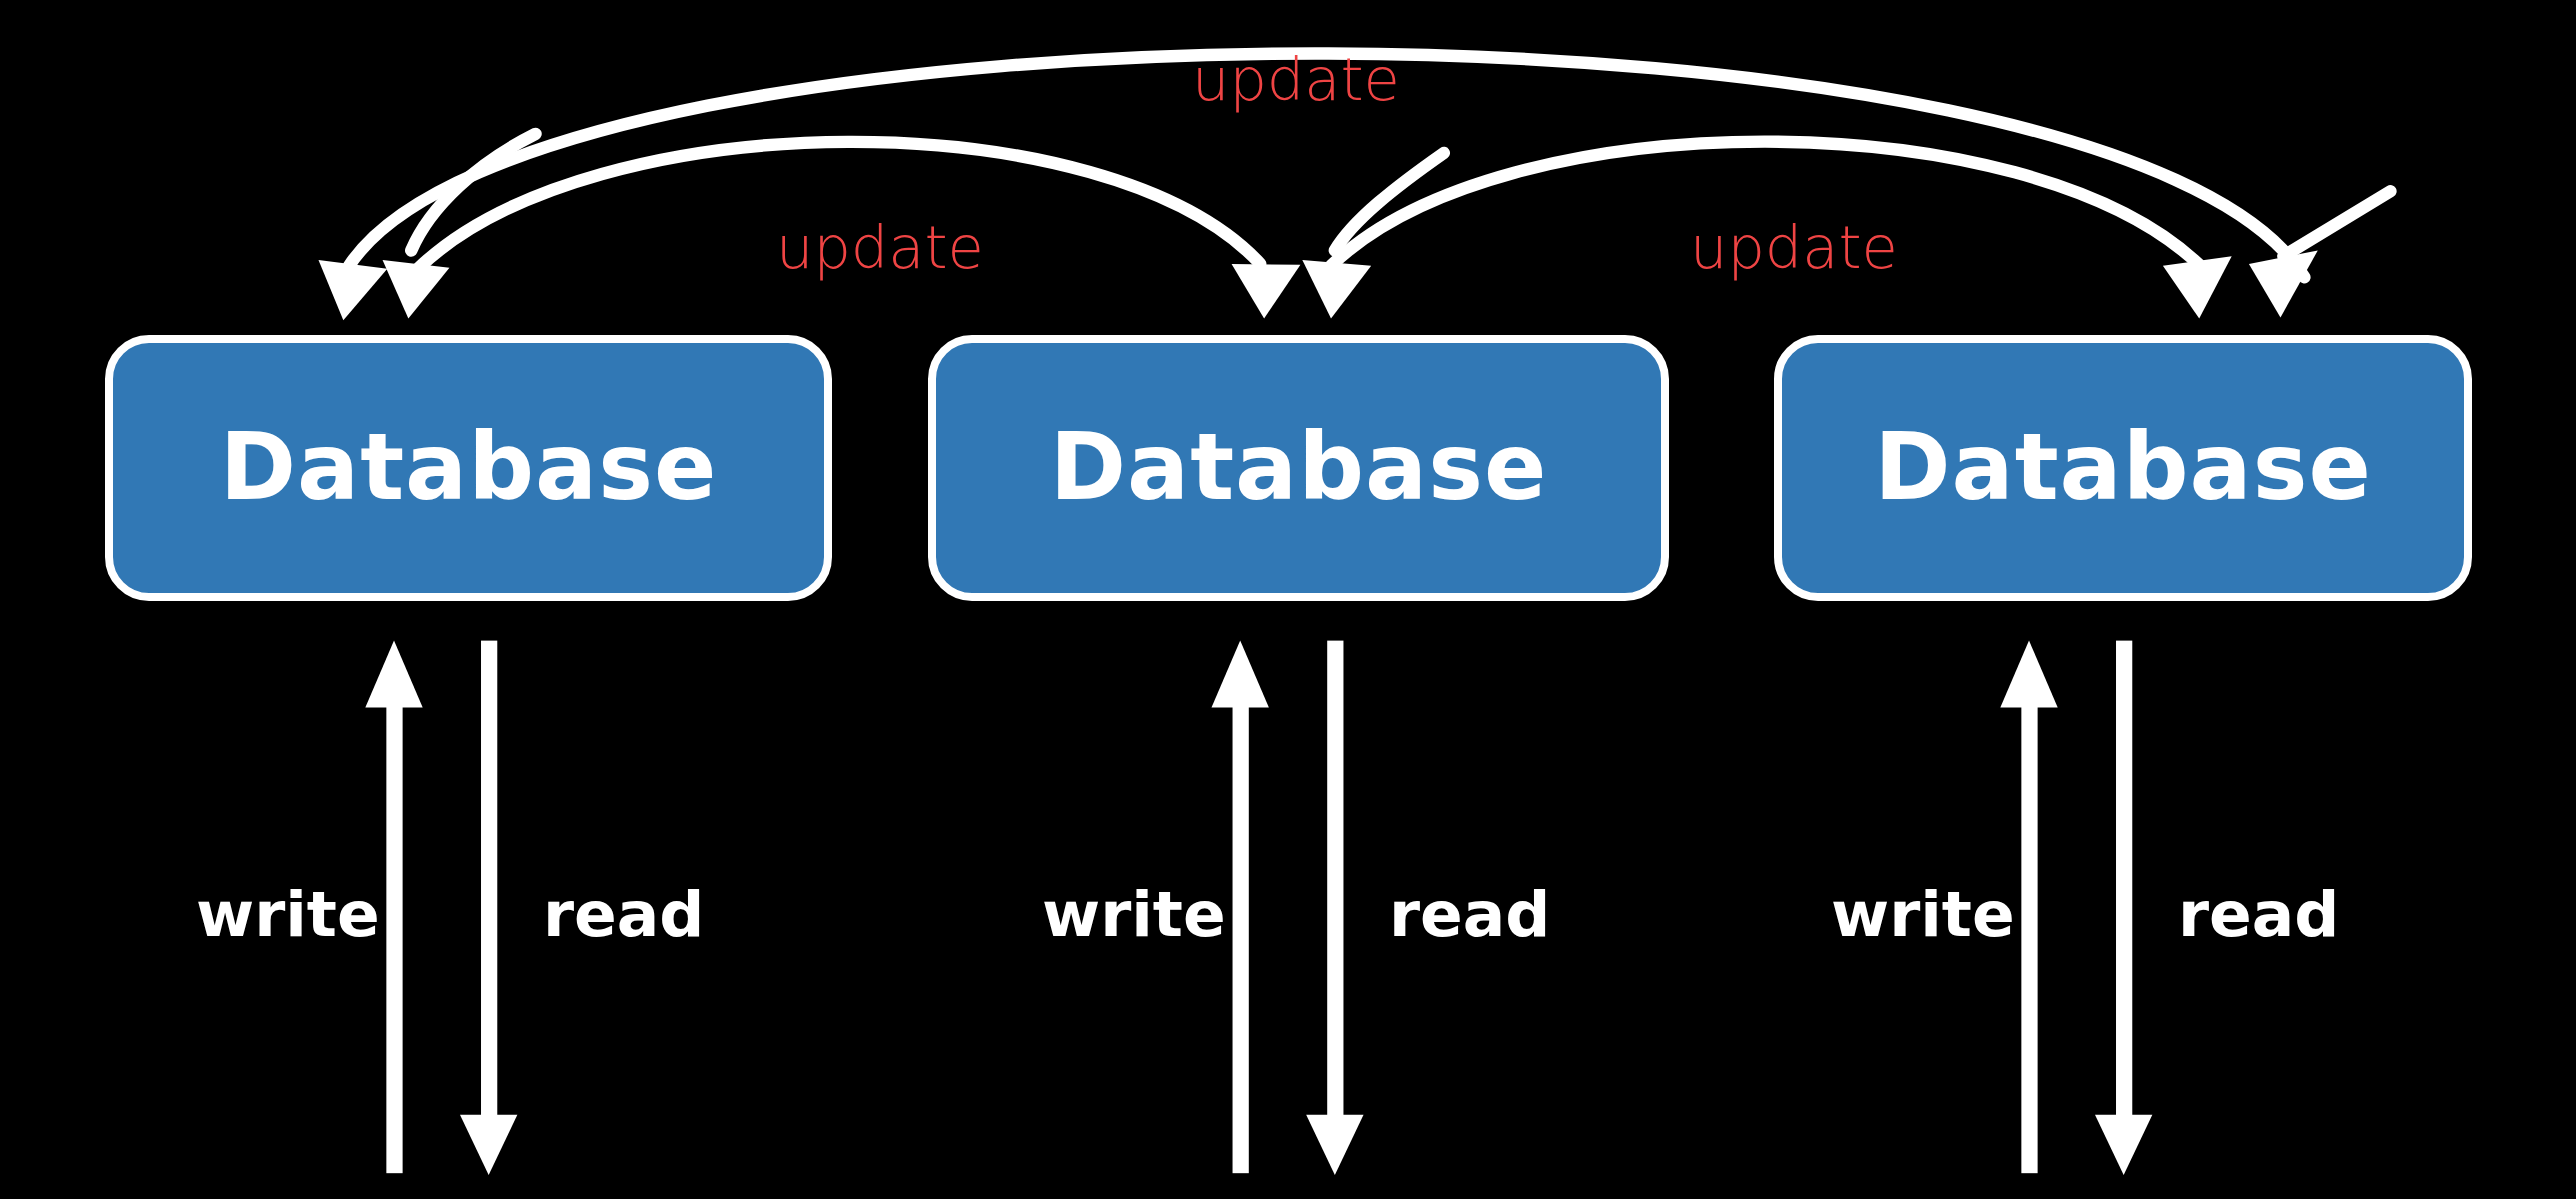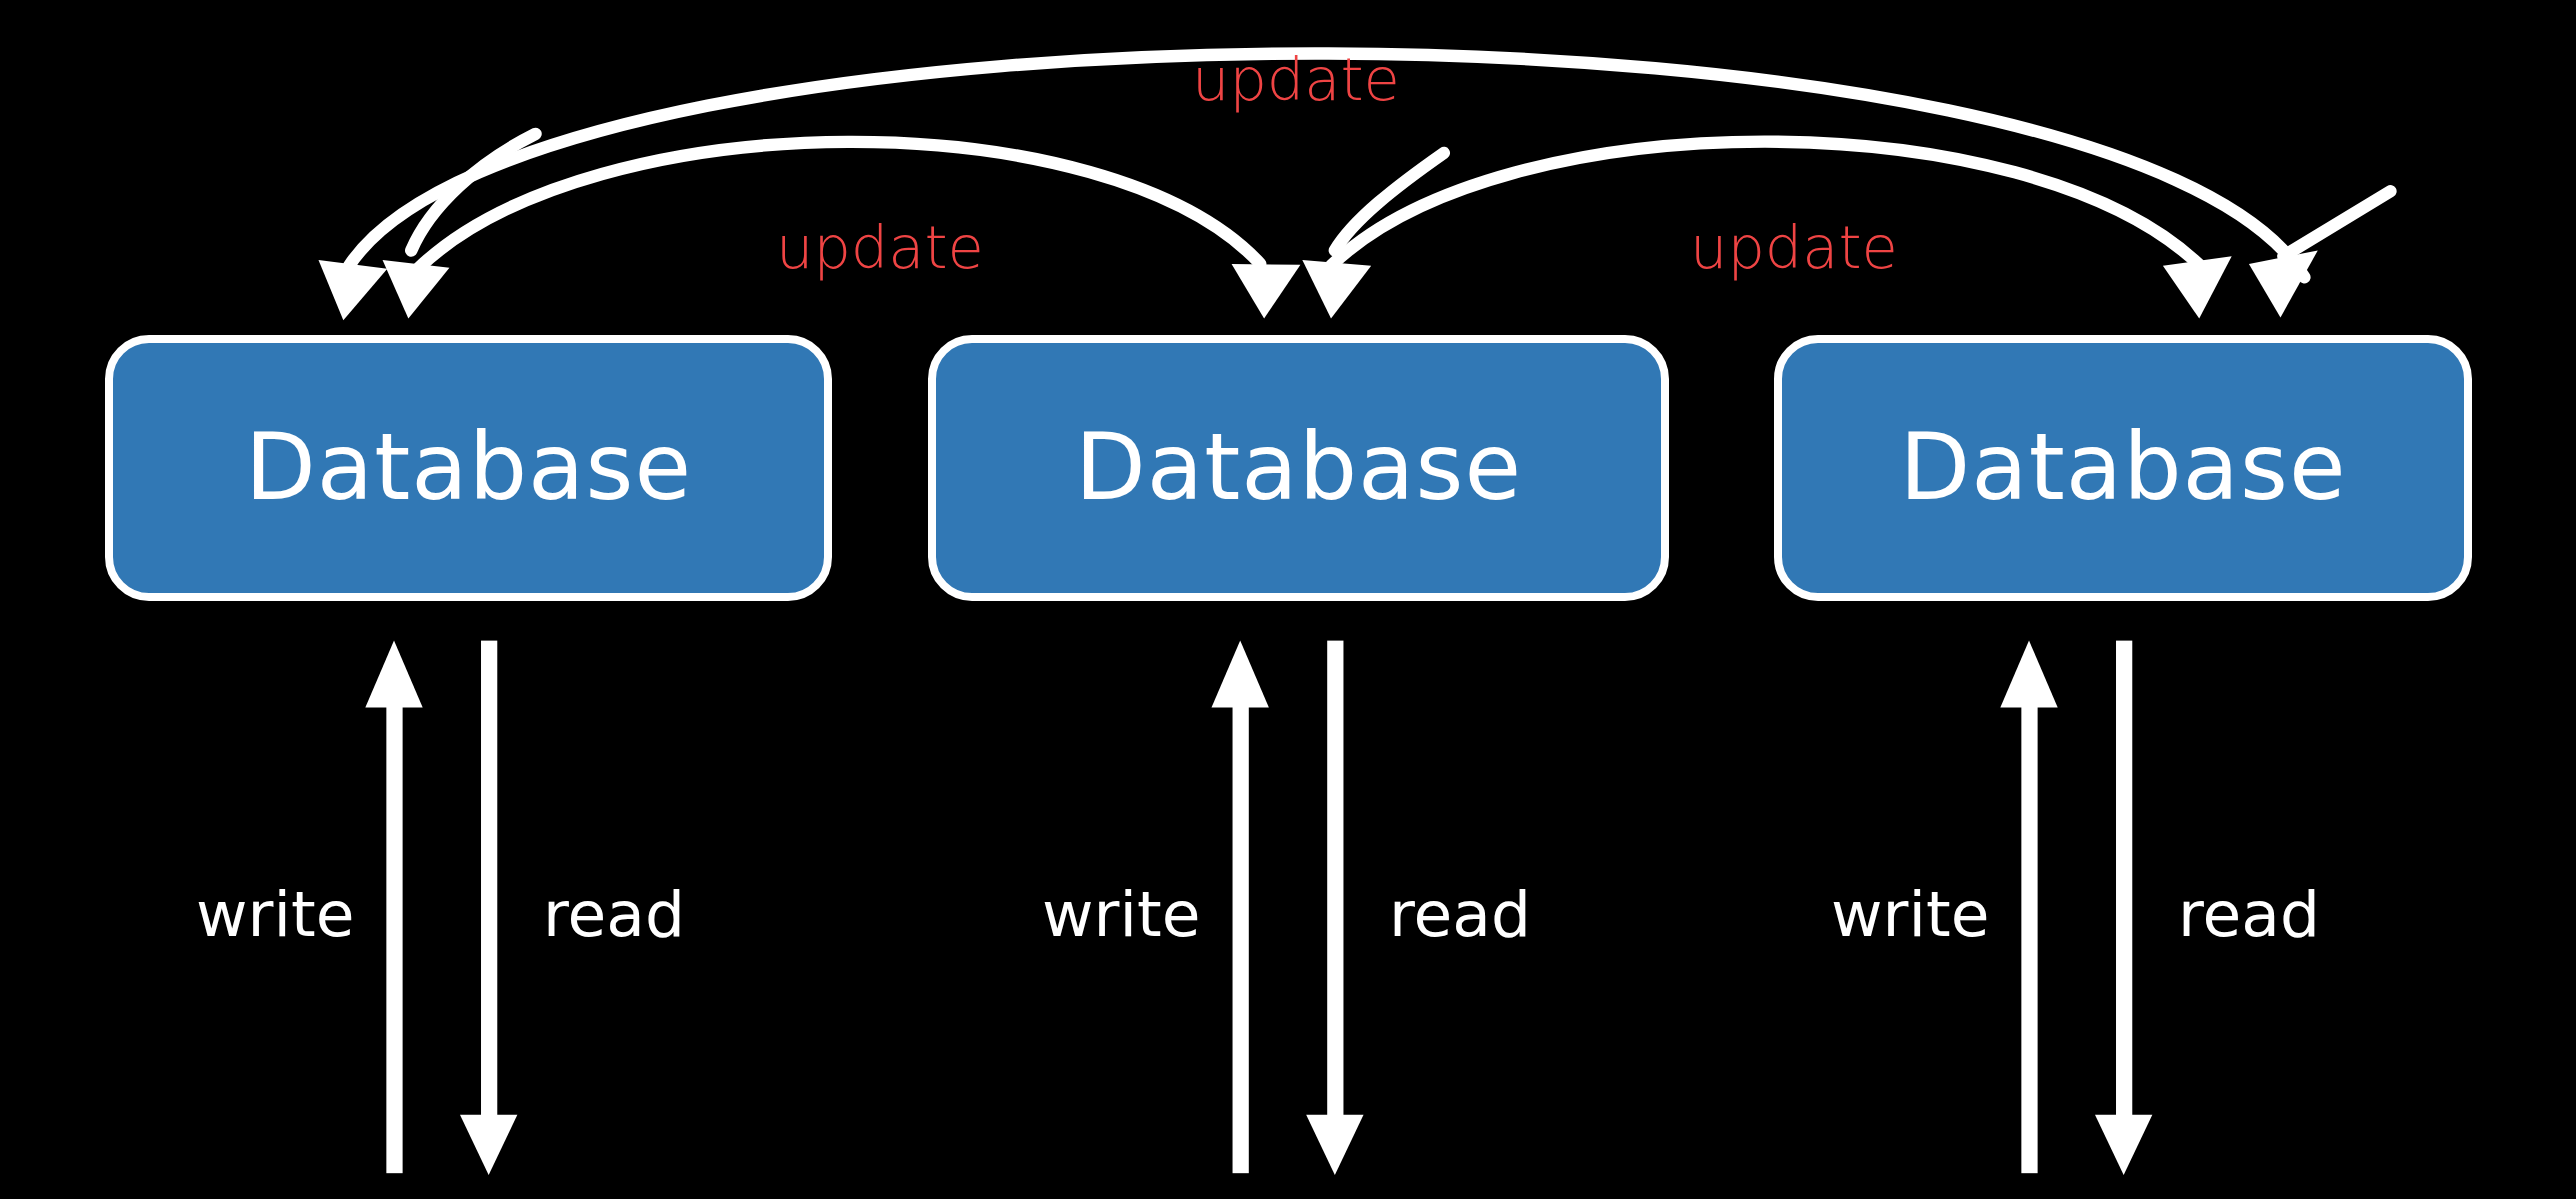--- a/index.html
+++ b/index.html
@@ -25,42 +25,42 @@
     border:8.6px solid #FFFFFF;
     border-radius:44px;
     display:flex;
     align-items:center;
     justify-content:center;
     z-index:3;
   }
   .db-label{
     color:#FFFFFF;
     font-size:92px;
-    font-weight:400;
+    font-weight:700;
     letter-spacing:1px;
     line-height:1;
     font-family:"DejaVu Sans","Liberation Sans",sans-serif;
     white-space:nowrap;
     text-align:right;
   }
   .edge-label{
     position:absolute;
     color:#ef4444;
     font-size:59px;
     font-weight:300;
     line-height:1;
     white-space:nowrap;
     font-family:"DejaVu Sans","Liberation Sans",sans-serif;
     z-index:4;
   }
   .io-label{
     position:absolute;
     color:#FFFFFF;
     font-size:63px;
-    font-weight:400;
+    font-weight:700;
     line-height:1;
     white-space:nowrap;
     font-family:"DejaVu Sans","Liberation Sans",sans-serif;
     z-index:4;
   }
 </style>
 </head>
 <body>
 
 <div id="stage">

